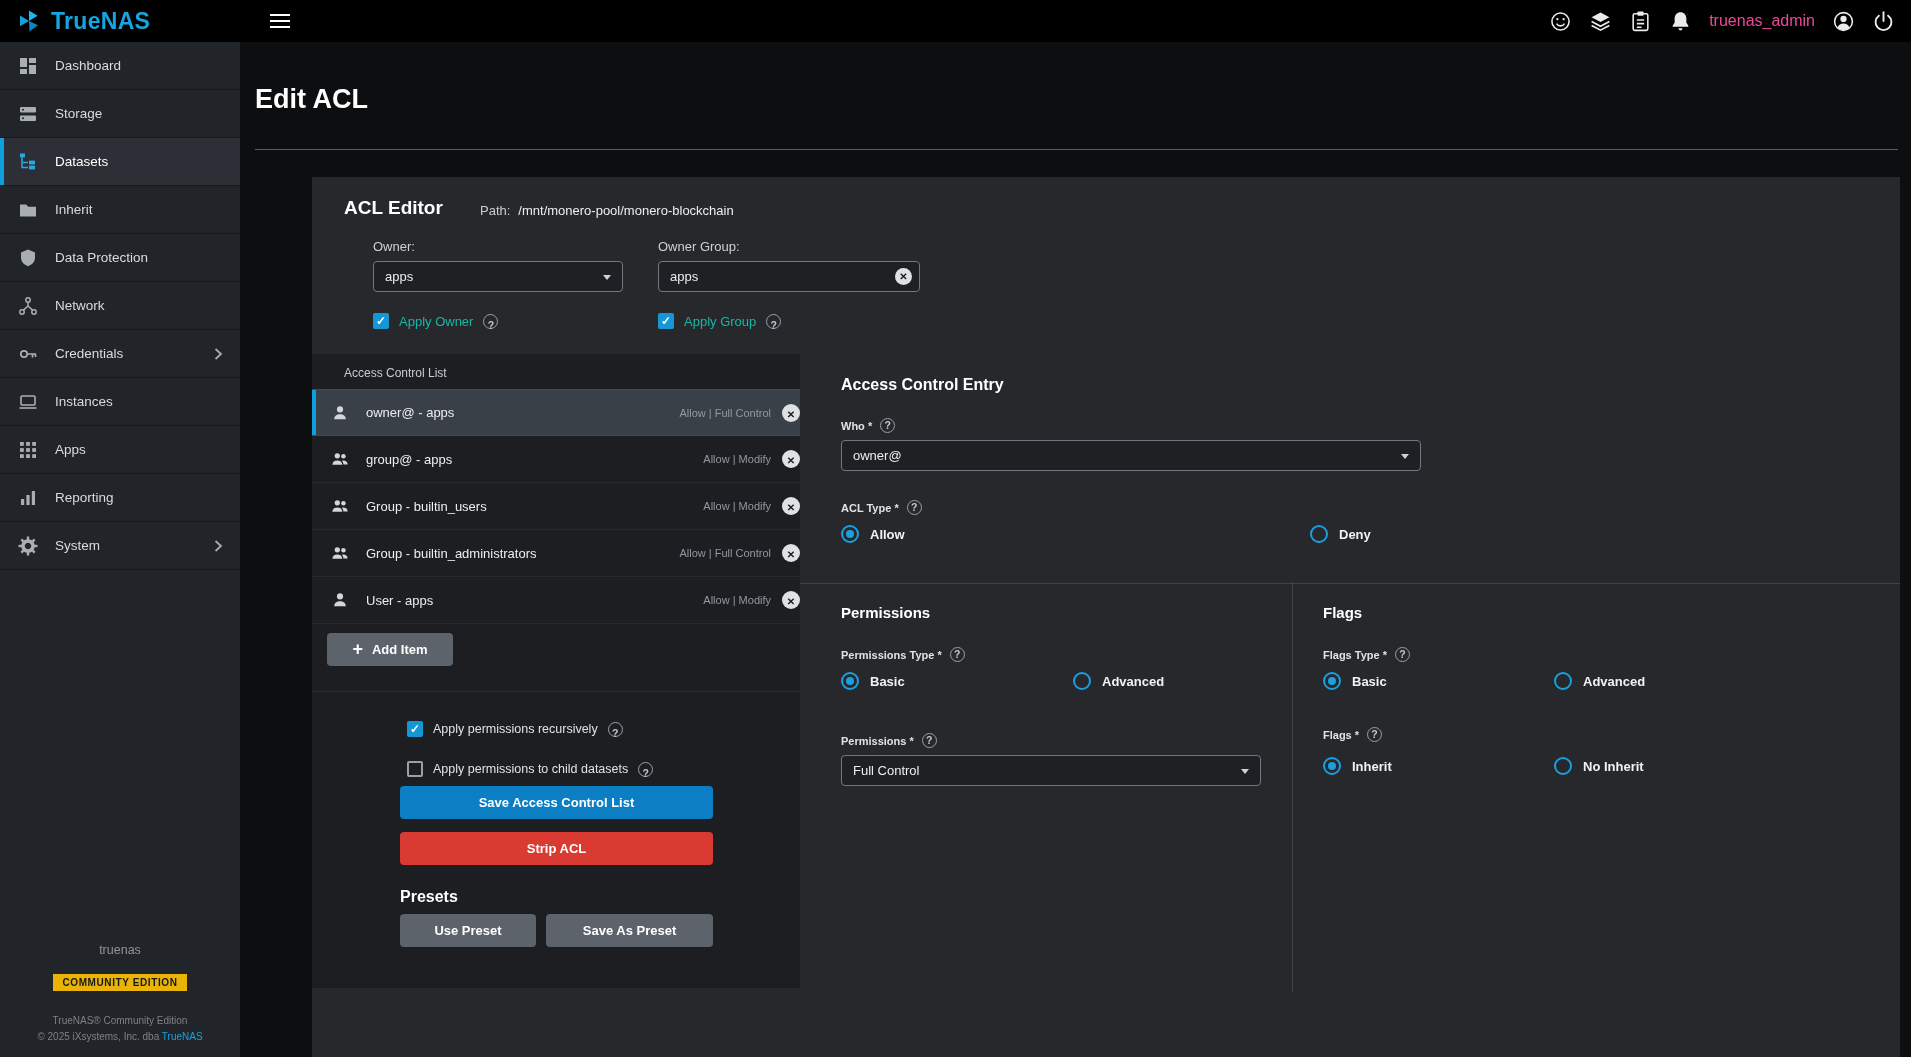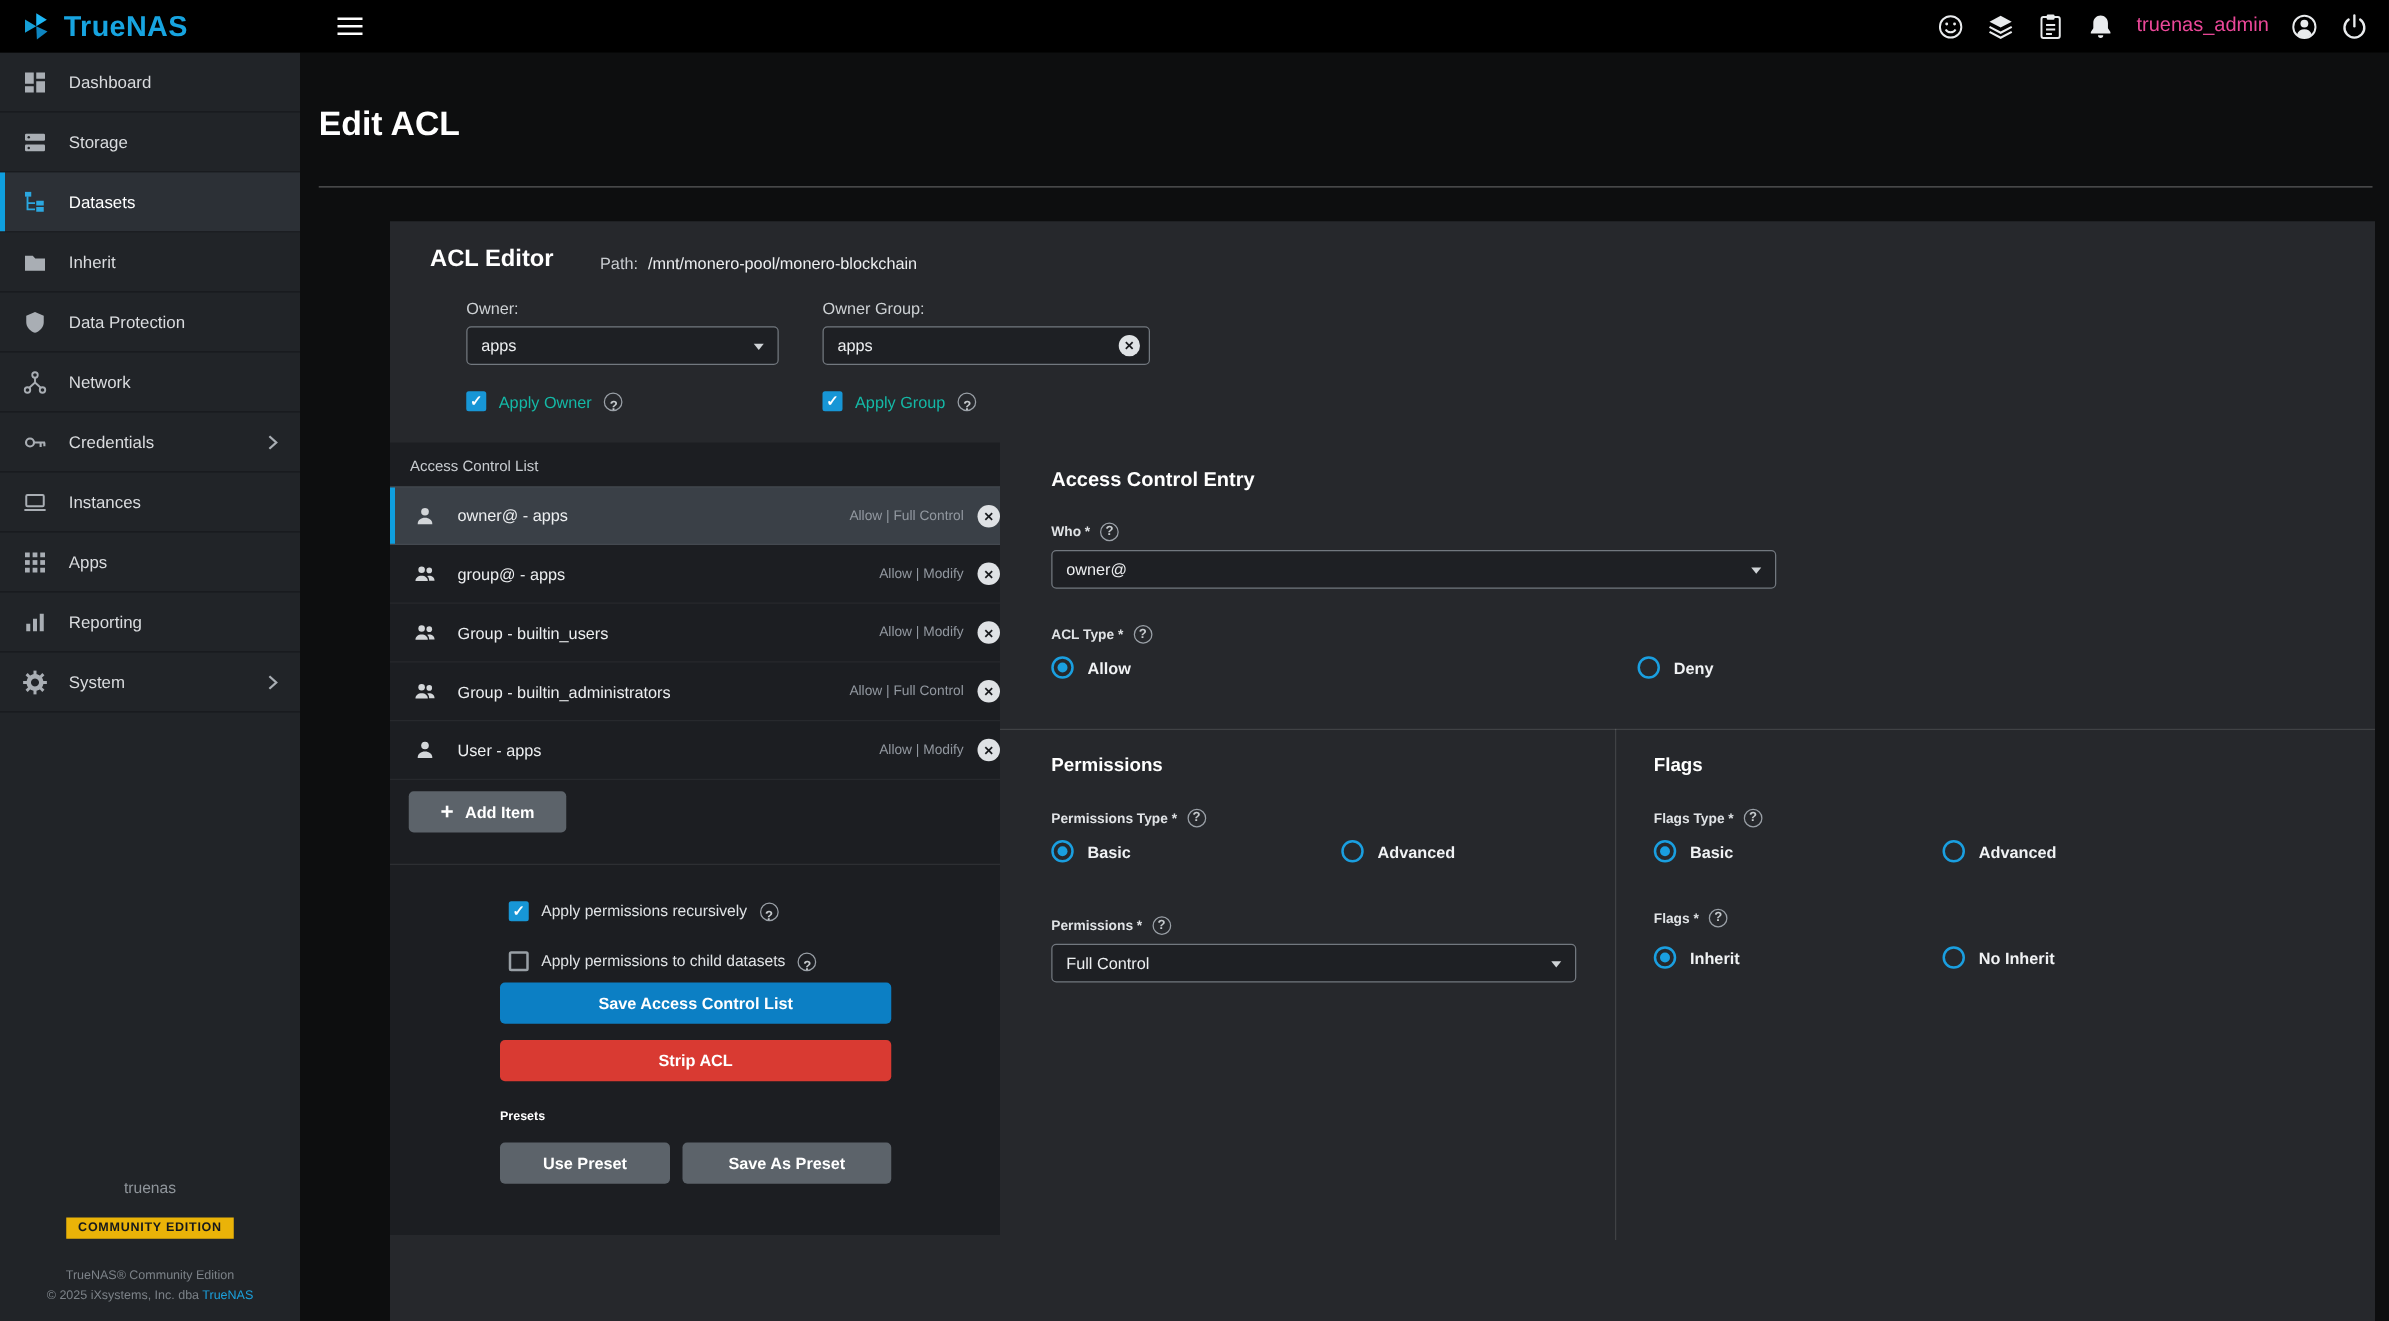--- a/index.html
+++ b/index.html
@@ -61,21 +61,21 @@
   .cb.checked::before { content:"✓"; display:block; color:#fff; font-size:12px; font-weight:bold; text-align:center; line-height:16px; }
   .cb.unchecked { border:2px solid #99a0a6; background:transparent; }
   .cb-label { font-size:13px; color:#14b8a6; }
   .help { width:15px; height:15px; border:1px solid #9aa0a7; border-radius:50%; flex:0 0 15px; text-align:center; cursor:pointer; }
   .help::before { content:"?"; font-size:10.5px; line-height:13px; color:#c6cacd; font-weight:bold; }
   .apply-owner-row { position:absolute; left:61px; top:136px; }
   .apply-group-row { position:absolute; left:346px; top:136px; }
 
   
   .acl-panel { position:absolute; left:0; top:177px; width:488px; height:634px; background:#1c1e22; }
-  .acl-panel-title { padding:12px 16px 9px 16px; font-size:12px; color:#c8ccd0; }
+  .acl-panel-title { padding:12px 16px 9px 32px; font-size:12px; color:#c8ccd0; }
   .acl-entry { height:47px; display:flex; align-items:center; padding:0 0 0 19px; border-bottom:1px solid rgba(255,255,255,.05); border-top:1px solid rgba(255,255,255,.05); position:relative; cursor:pointer; }
   .acl-entry + .acl-entry { border-top:none; }
   .acl-entry.selected { background:#3a4047; }
   .acl-entry.selected::before { content:""; position:absolute; left:0; top:0; bottom:0; width:4px; background:#0f9fdf; }
   .eicn { width:18px; height:18px; color:#d3d6d9; flex:0 0 18px; }
   .entry-who { flex:1; margin-left:17px; font-size:13px; color:#ecEEf0; color:#eceef0; }
   .entry-perm { font-size:11px; color:#9298a0; margin-right:11px; }
   .x-circle { width:18px; height:18px; border-radius:50%; background:#dfe2e5; flex:0 0 18px; text-align:center; cursor:pointer; }
   .x-circle::before { content:"✕"; font-size:10px; font-weight:bold; color:#17191c; line-height:18px; }
   .x-circle.sm { width:17px; height:17px; flex:0 0 17px; position:absolute; right:7px; top:6px; }
@@ -86,21 +86,21 @@
   .btn-blue { background:#0c7fc4; }
   .btn-red  { background:#d93a32; }
   .add-item-btn { left:15px; top:279px; width:126px; height:33px; }
   .plus-glyph::before { content:"+"; font-size:18px; font-weight:bold; margin-right:9px; line-height:14px; }
   .panel-divider { position:absolute; left:0; right:0; top:337px; height:1px; background:rgba(255,255,255,.08); }
   .recursive-row { position:absolute; left:95px; top:367px; }
   .child-row { position:absolute; left:95px; top:407px; }
   .cb-label-sm { font-size:12.5px; color:#e0e3e6; }
   .save-btn  { left:88px; top:432px; width:313px; height:33px; }
   .strip-btn { left:88px; top:478px; width:313px; height:33px; }
-  .presets-title { position:absolute; left:88px; top:534px; font-size:10px; font-weight:bold; color:#fff; }
+  .presets-title { position:absolute; left:88px; top:534px; font-size:16px; font-weight:bold; color:#fff; }
   .use-preset-btn { left:88px; top:560px; width:136px; height:33px; }
   .saveas-preset-btn { left:234px; top:560px; width:167px; height:33px; }
 
   
   .ace-panel { position:absolute; left:488px; top:177px; right:0; bottom:0; }
   .ace-title { position:absolute; left:41px; top:22px; font-size:16px; font-weight:bold; color:#fff; }
   .fl { display:flex; align-items:center; gap:8px; font-size:11px; font-weight:bold; color:#e0e3e6; position:absolute; }
   .who-label { left:41px; top:64px; }
   .who-select { position:absolute; left:41px; top:86px; width:580px; }
   .acltype-label { left:41px; top:146px; }

